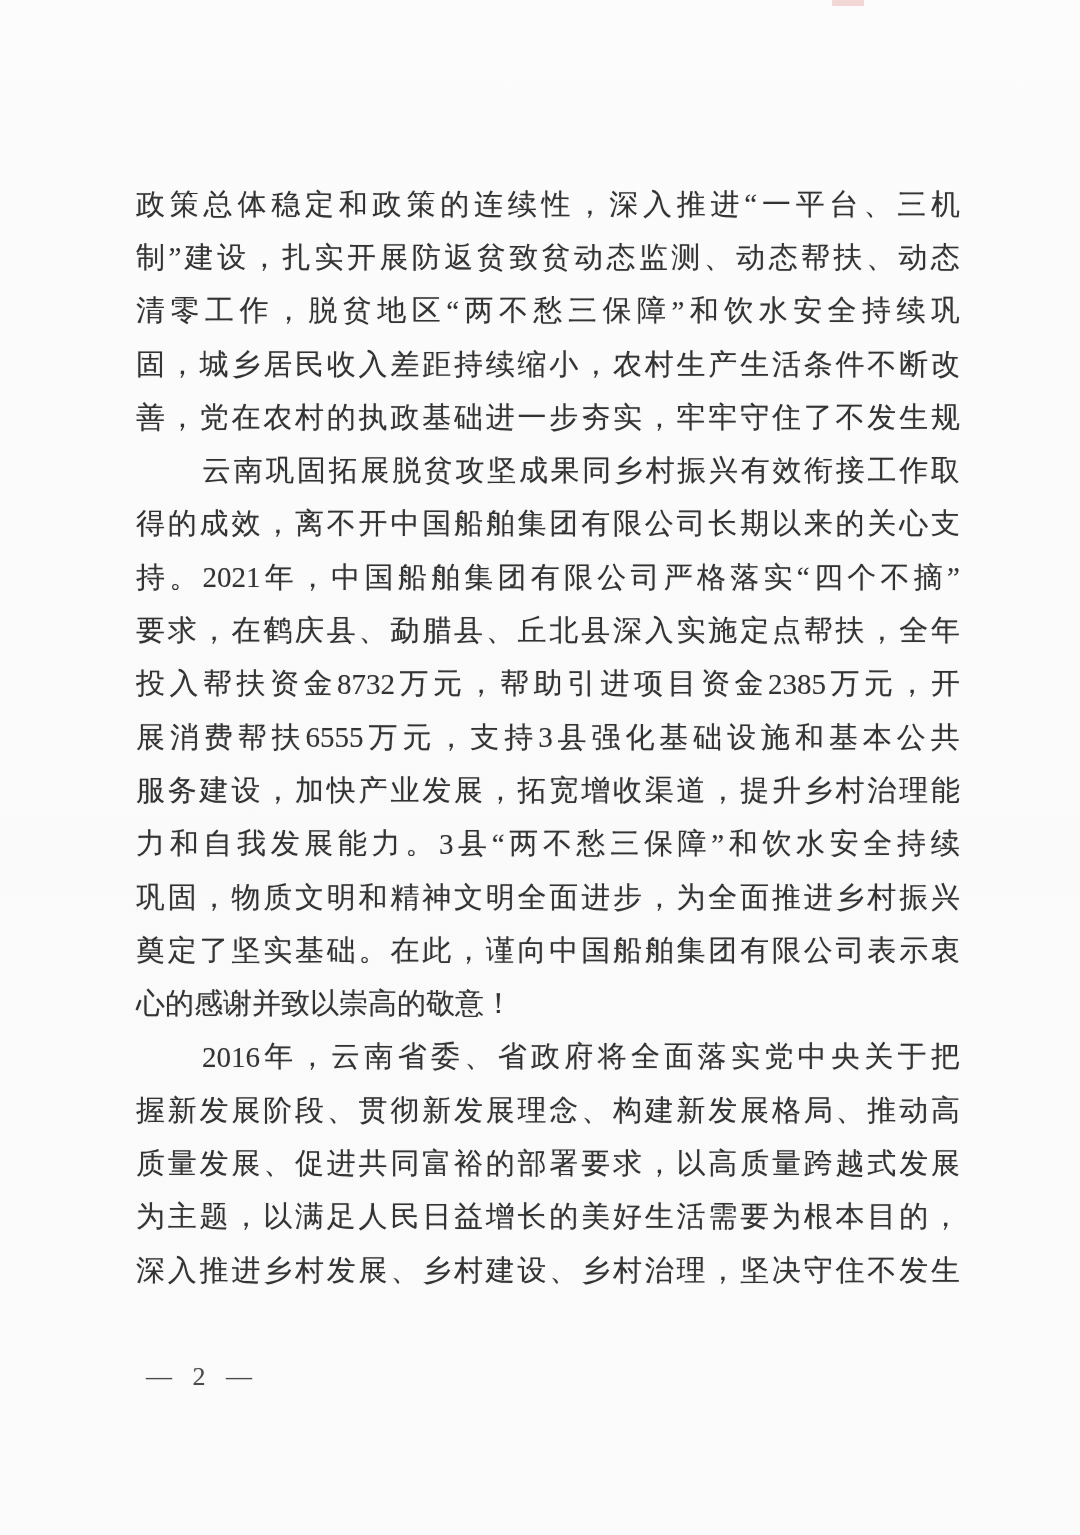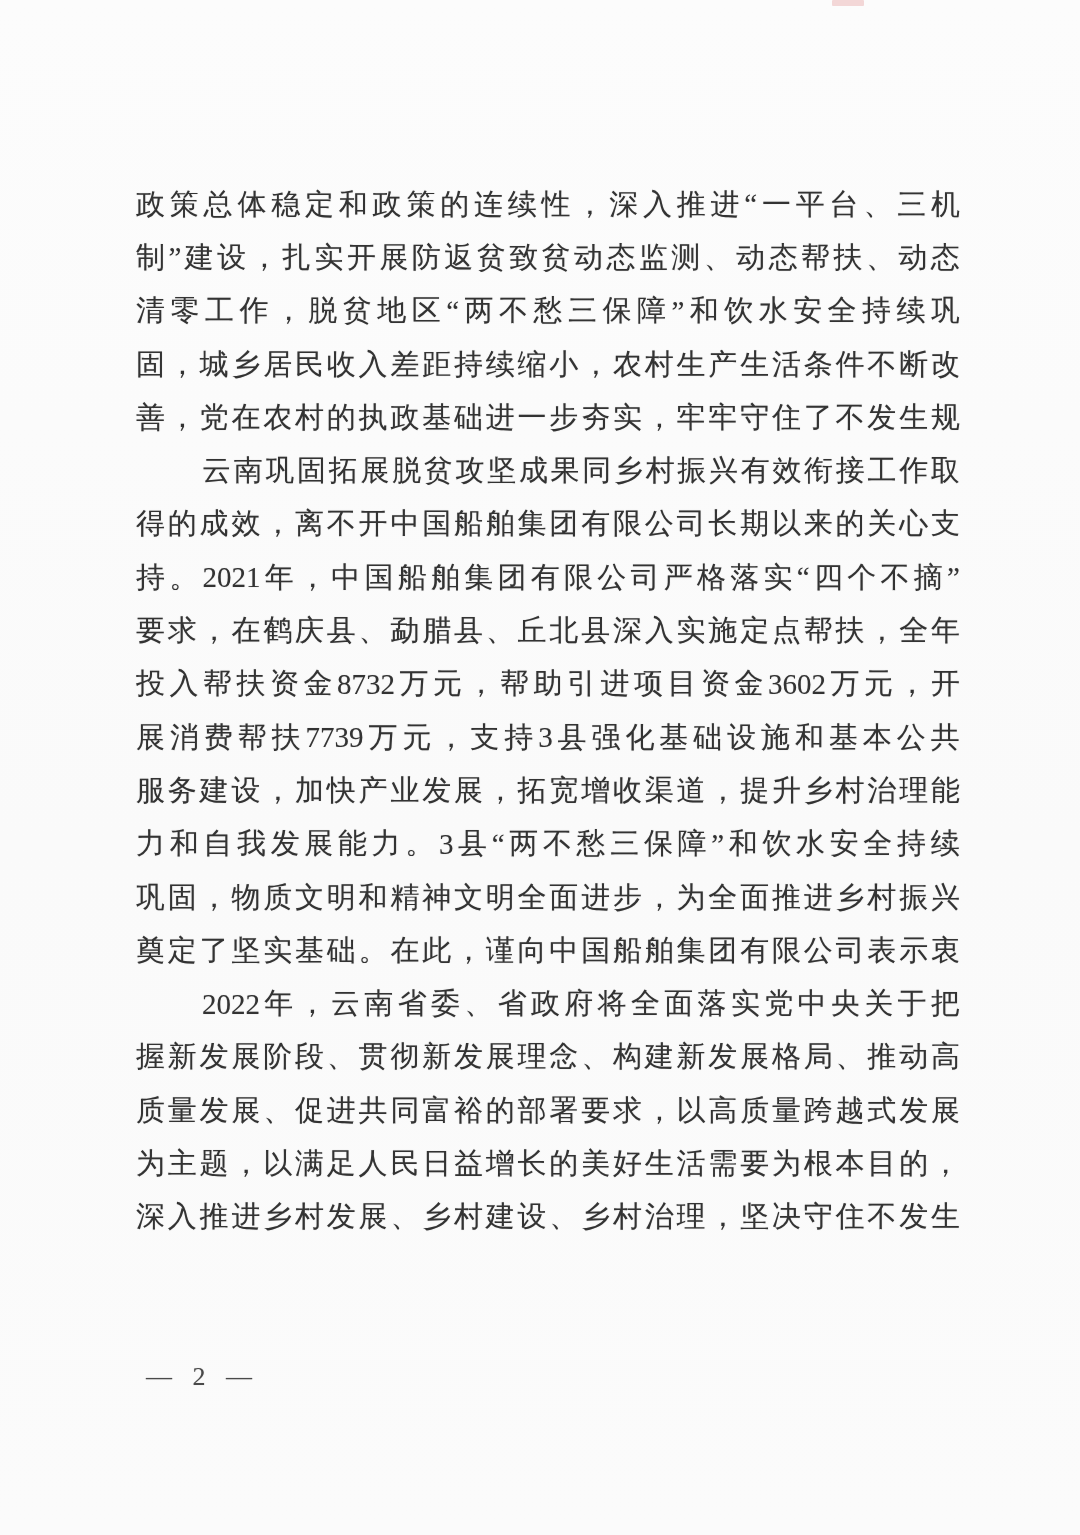--- a/index.html
+++ b/index.html
@@ -322,33 +322,33 @@
         <span>元</span>
         <span>，</span>
         <span>帮</span>
         <span>助</span>
         <span>引</span>
         <span>进</span>
         <span>项</span>
         <span>目</span>
         <span>资</span>
         <span>金</span>
-        <span>3602</span>
+        <span>2385</span>
         <span>万</span>
         <span>元</span>
         <span>，</span>
         <span>开</span>
       </div>
       <div class="line spread">
         <span>展</span>
         <span>消</span>
         <span>费</span>
         <span>帮</span>
         <span>扶</span>
-        <span>7739</span>
+        <span>6555</span>
         <span>万</span>
         <span>元</span>
         <span>，</span>
         <span>支</span>
         <span>持</span>
         <span>3</span>
         <span>县</span>
         <span>强</span>
         <span>化</span>
         <span>基</span>
@@ -466,22 +466,23 @@
         <span>集</span>
         <span>团</span>
         <span>有</span>
         <span>限</span>
         <span>公</span>
         <span>司</span>
         <span>表</span>
         <span>示</span>
         <span>衷</span>
       </div>
+      <div class="line">心的感谢并致以崇高的敬意！</div>
       <div class="line spread indent">
-        <span>2022</span>
+        <span>2016</span>
         <span>年</span>
         <span>，</span>
         <span>云</span>
         <span>南</span>
         <span>省</span>
         <span>委</span>
         <span>、</span>
         <span>省</span>
         <span>政</span>
         <span>府</span>

